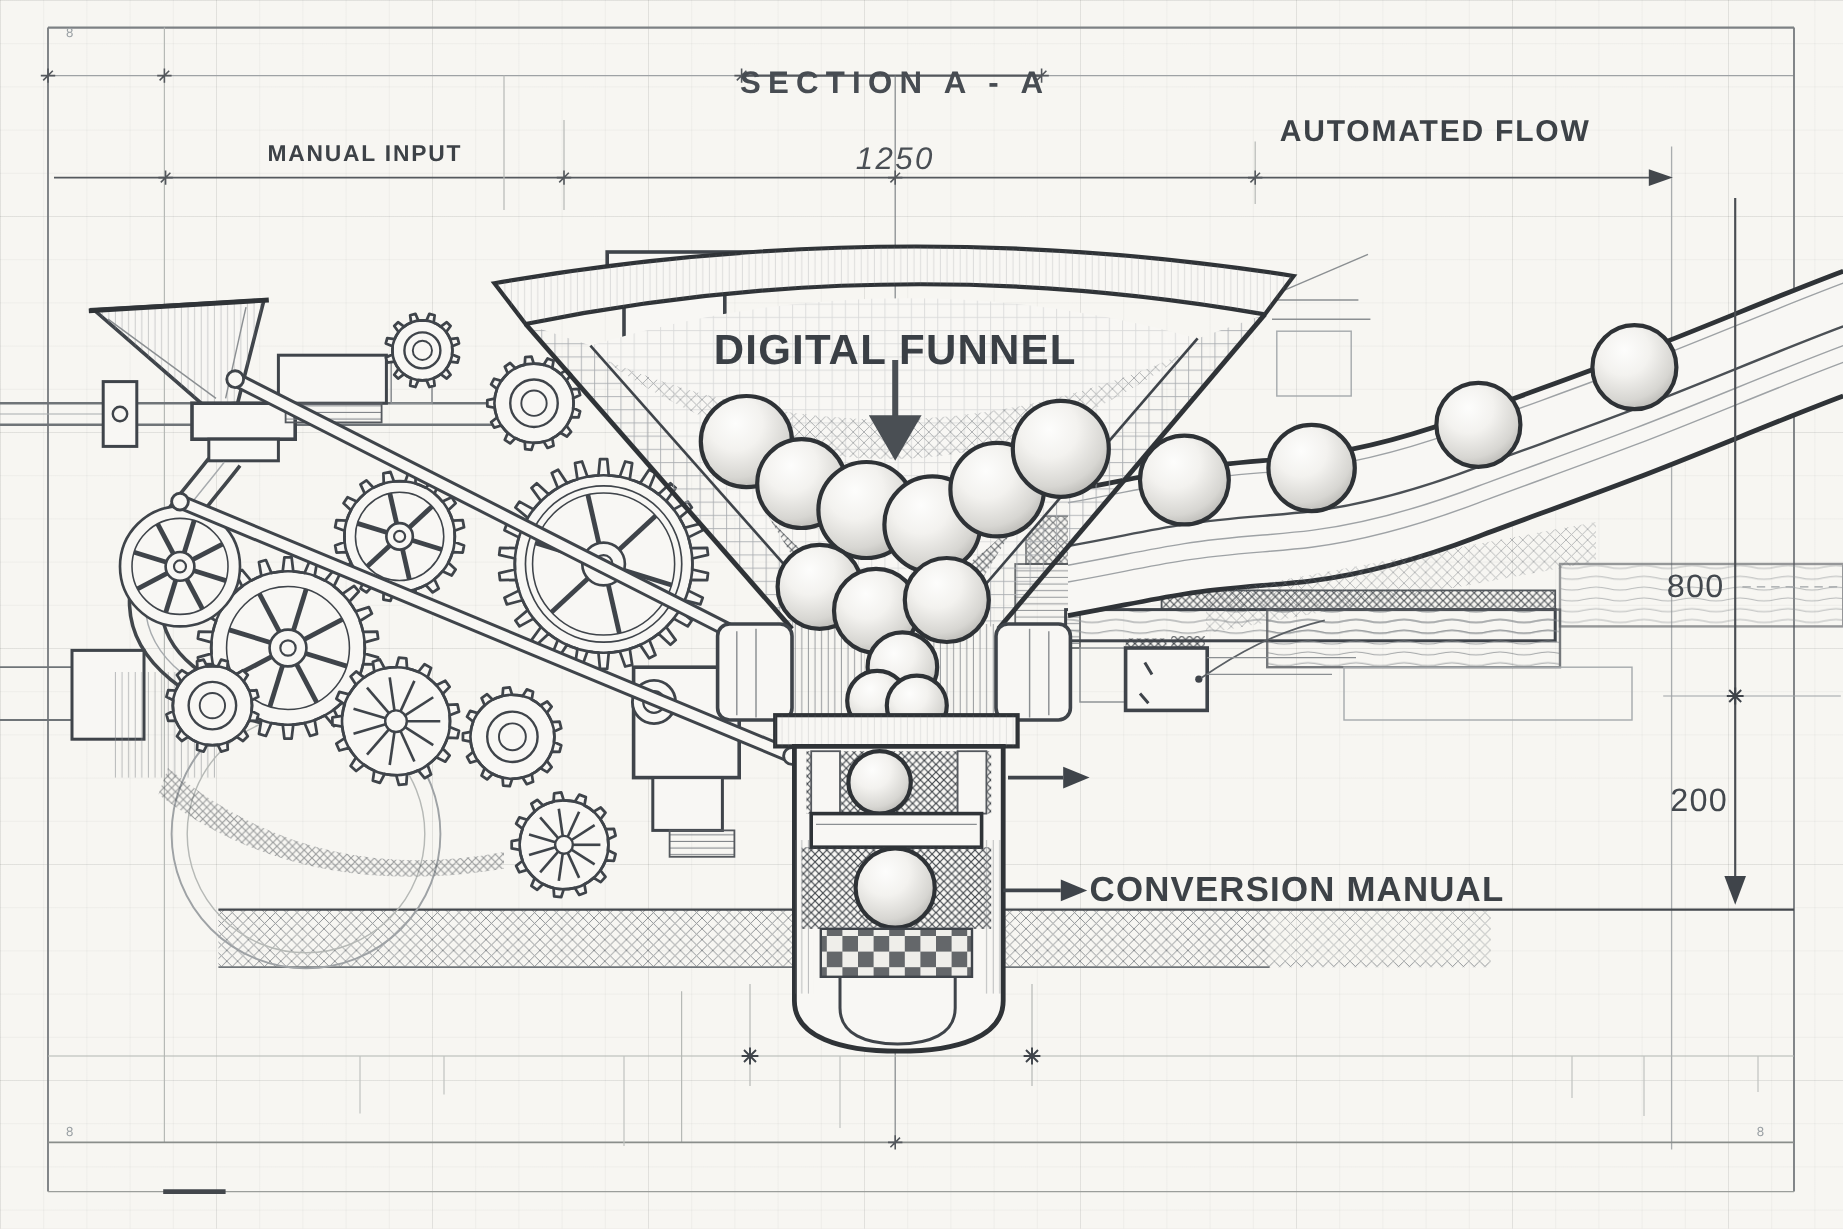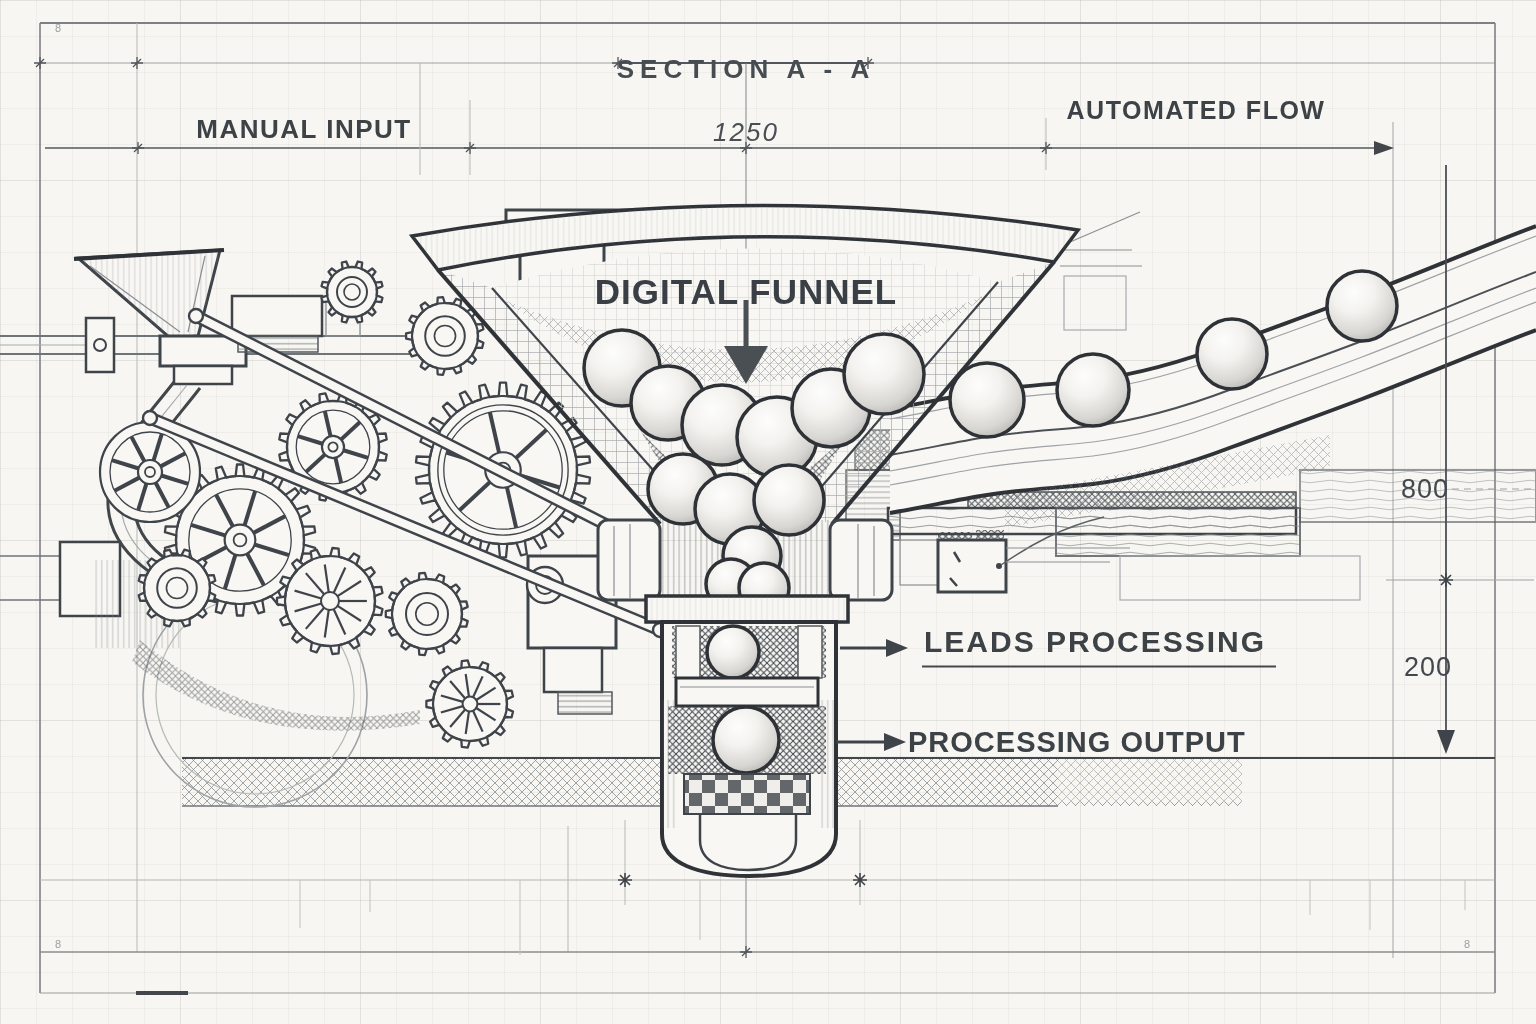--- a/index.html
+++ b/index.html
@@ -8,27 +8,27 @@
     background-image:
       linear-gradient(rgba(120,125,120,0.07) 1px, transparent 1px),
       linear-gradient(90deg, rgba(120,125,120,0.07) 1px, transparent 1px),
       linear-gradient(rgba(110,115,112,0.10) 1px, transparent 1px),
       linear-gradient(90deg, rgba(110,115,112,0.10) 1px, transparent 1px);
     background-size:36px 36px,36px 36px,180px 180px,180px 180px;
     font-family:"Liberation Sans",sans-serif;}
   svg{position:absolute;left:0;top:0;}
   .lbl{position:absolute;white-space:nowrap;color:#3d4247;transform:translate(-50%,-50%);}
   .title{font-size:26px;font-weight:600;letter-spacing:6px;color:#474c52;margin-top:24px;}
-  .big{font-size:26px;font-weight:700;letter-spacing:1.5px;}
+  .big{font-size:19px;font-weight:700;letter-spacing:1.5px;}
   .dim{font-size:26px;font-weight:500;letter-spacing:2px;color:#4a4f55;font-style:italic;}
   .funnel-t{font-size:35px;font-weight:700;letter-spacing:1px;color:#3a3f45;}
   .leads{font-size:30px;font-weight:600;letter-spacing:2px;transform:translate(0,-50%);
          border-bottom:2.5px solid #44484d;padding:0 10px 7px 2px;}
   .conv{font-size:29px;font-weight:700;letter-spacing:1px;transform:translate(0,-50%);}
-  .dimR{font-size:27px;font-weight:500;letter-spacing:1px;color:#43484e;transform:translate(-100%,-50%);margin-left:12px;}
+  .dimR{font-size:27px;font-weight:500;letter-spacing:1px;color:#43484e;transform:translate(-100%,-50%);}
   .cmark{font-size:11px;color:#9aa0a4;transform:none;}
   .sphere{fill:url(#sph);stroke:#2e3236;stroke-width:3.5;}
 </style>
 </head>
 <body>
 
 <div id="page">
 
 <svg id="mech" width="1536" height="1024" viewBox="0 0 1536 1024">
 <defs>
@@ -391,21 +391,20 @@
           <path d="M-7 0H7M0 -7V7M-5 -5L5 5M-5 5L5 -5" transform="translate(1446 580)" stroke="#3f444a" stroke-width="1.6" fill="none"></path>
         </g>
 </g>
 </svg>
 
 <div class="lbl title" style="left:746px;top:45px;">SECTION A - A</div>
 <div class="lbl big" style="left:304px;top:129px;">MANUAL INPUT</div>
 <div class="lbl dim" style="left:746px;top:132px;">1250</div>
 <div class="lbl big" style="left:1196px;top:110px;font-size:25px;">AUTOMATED FLOW</div>
 <div class="lbl funnel-t" style="left:746px;top:263px;margin-top:29px;">DIGITAL FUNNEL</div>
-<div class="lbl leads" style="left:922px;top:646px;">LEADS PROCESSING</div>
-<div class="lbl conv" style="left:908px;top:742px;">PROCESSING OUTPUT</div>
+<div class="lbl conv" style="left:908px;top:742px;">CONVERSION MANUAL</div>
 <div class="lbl dimR" style="left:1437px;top:489px;">800</div>
 <div class="lbl dimR" style="left:1440px;top:667px;">200</div>
 <div class="lbl cmark" style="left:55px;top:22px;">8</div>
 <div class="lbl cmark" style="left:55px;top:938px;">8</div>
 <div class="lbl cmark" style="left:1464px;top:938px;">8</div>
 
 </div>
 
 </body></html>

